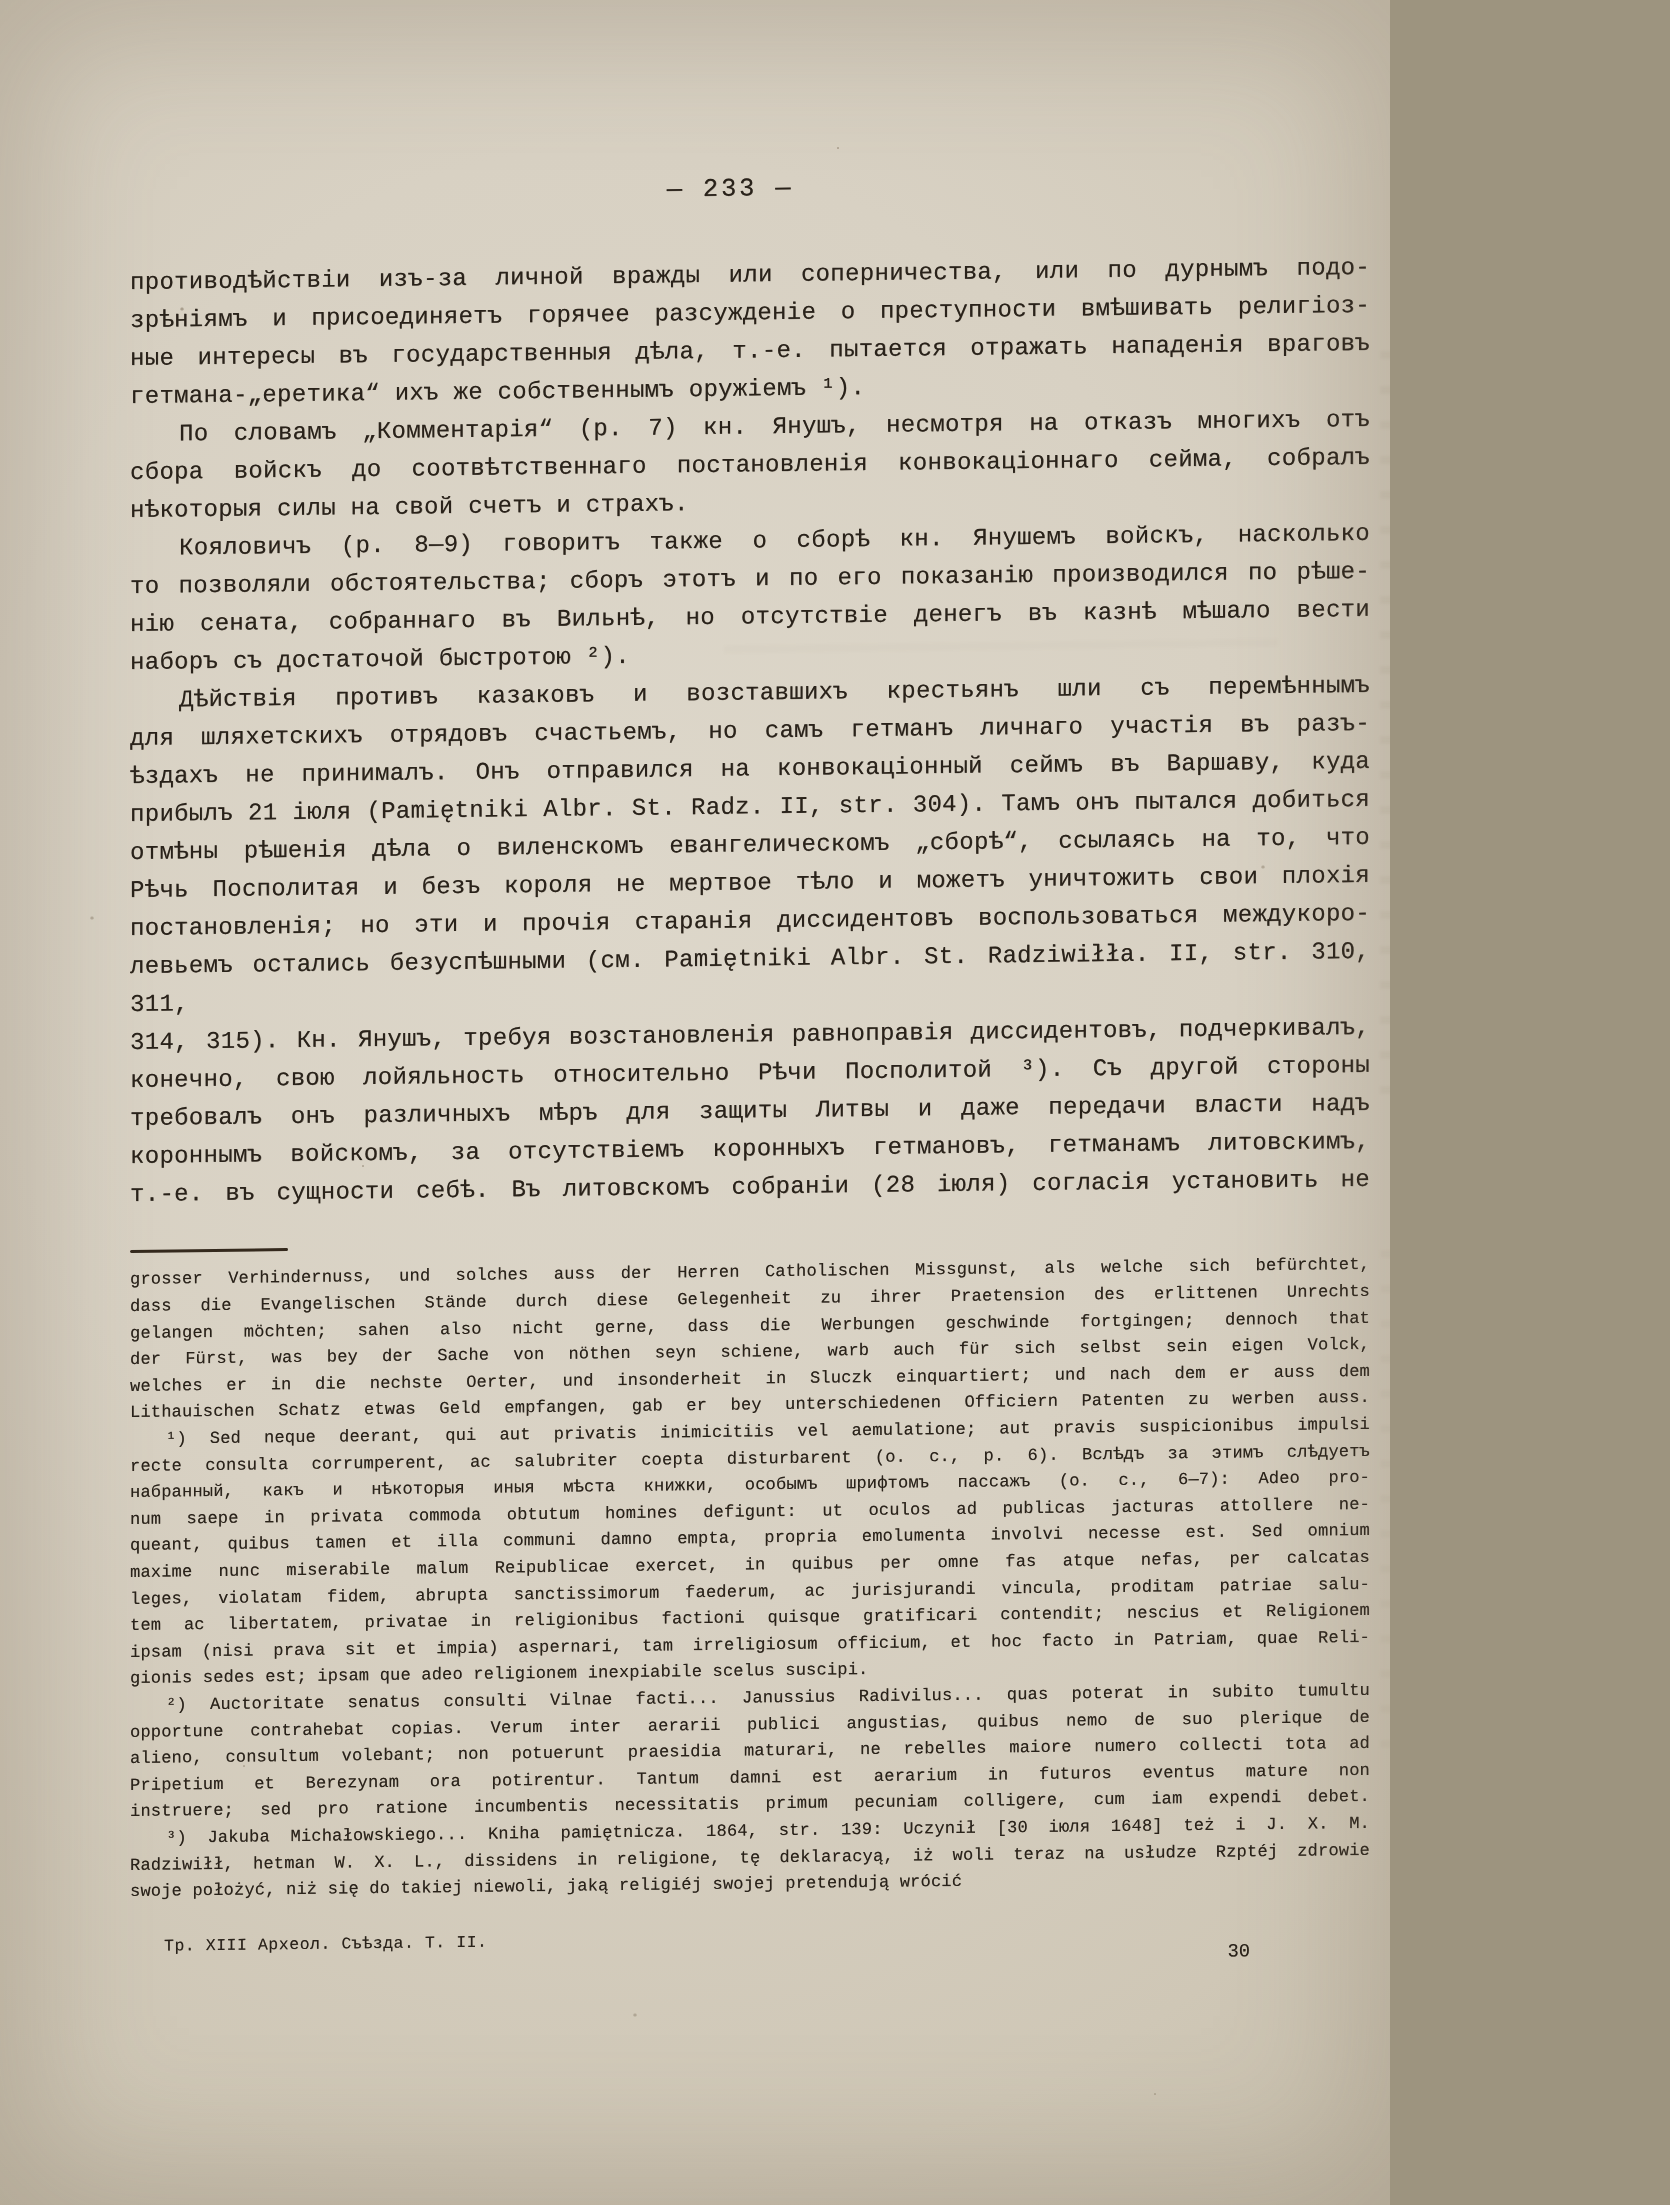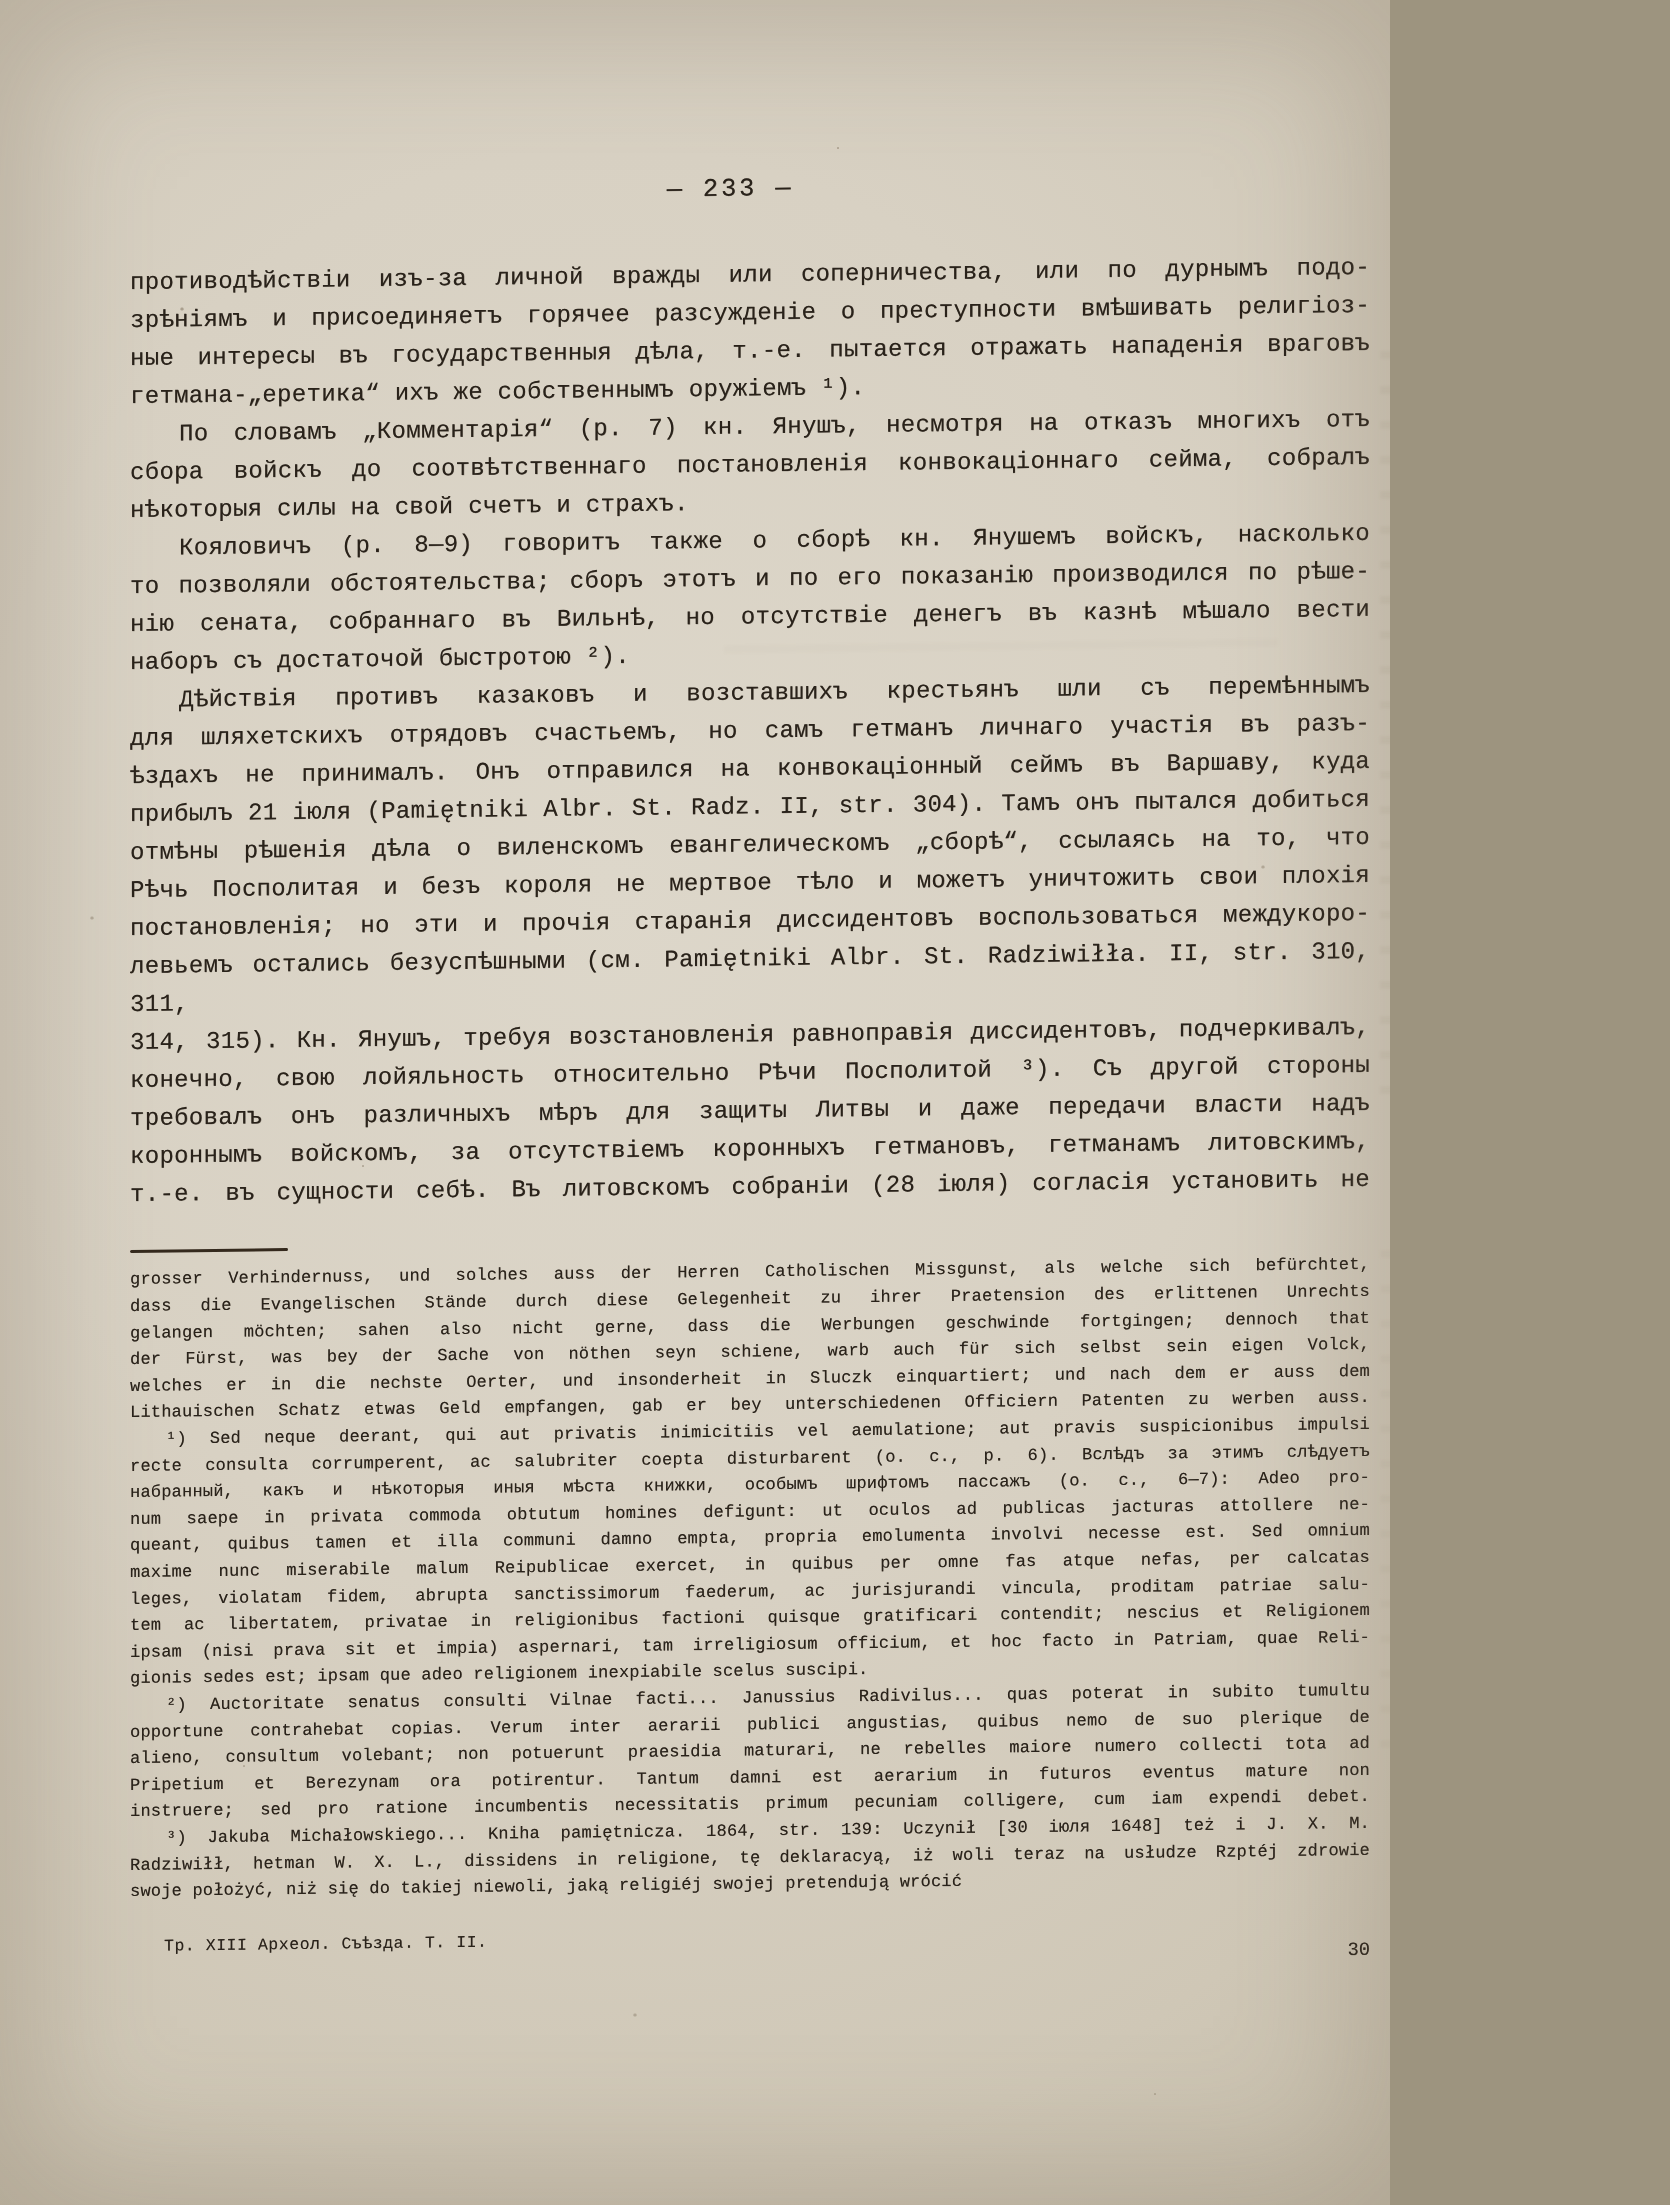--- a/index.html
+++ b/index.html
@@ -90,20 +90,21 @@
     align-items: flex-start;
   }
   .footer-left  {
     margin-left: 34px;
     font-size: 16.4px;
     letter-spacing: 0.6px;
     text-shadow: 0.2px 0.1px 0.3px rgba(45, 35, 25, 0.5);
   }
   .footer-right {
     font-size: 18.7px;
+    margin-right: 120px;
     margin-top: 17px;
     text-shadow: 0.2px 0.1px 0.3px rgba(45, 35, 25, 0.5);
   }
 
   
   .speck {
     position: absolute; left: 0; top: 0;
     width: 1.7px; height: 1.7px; border-radius: 50%;
     background: transparent;
     box-shadow:

